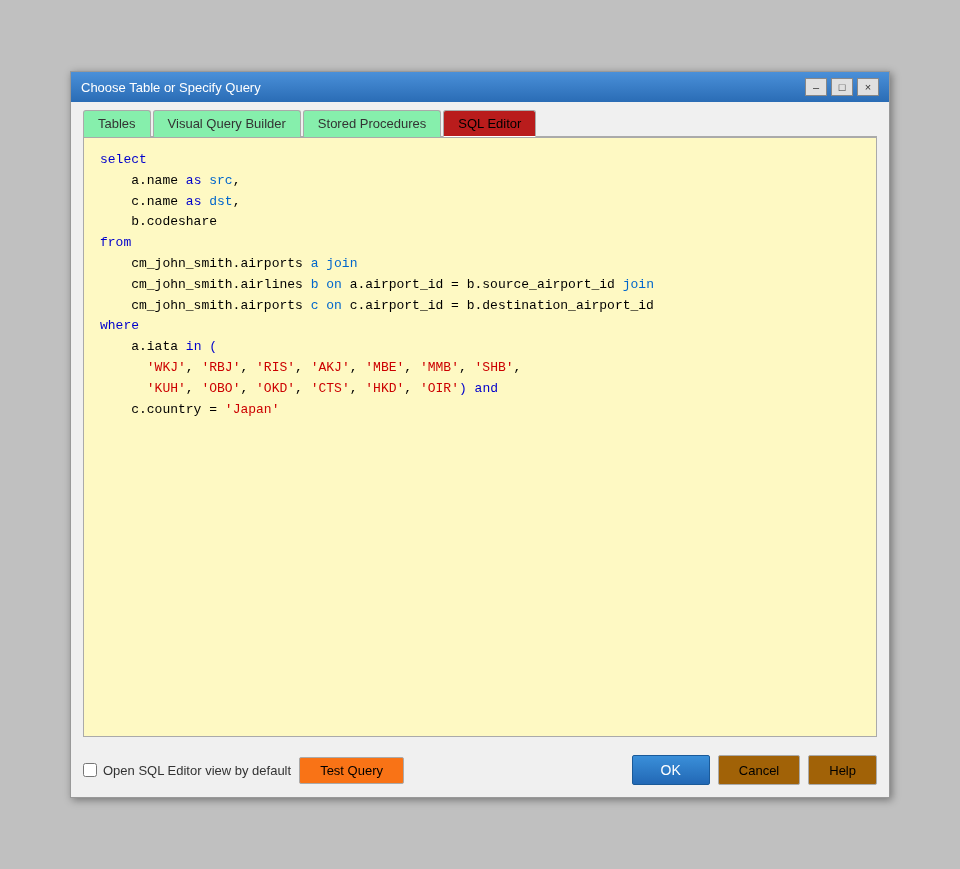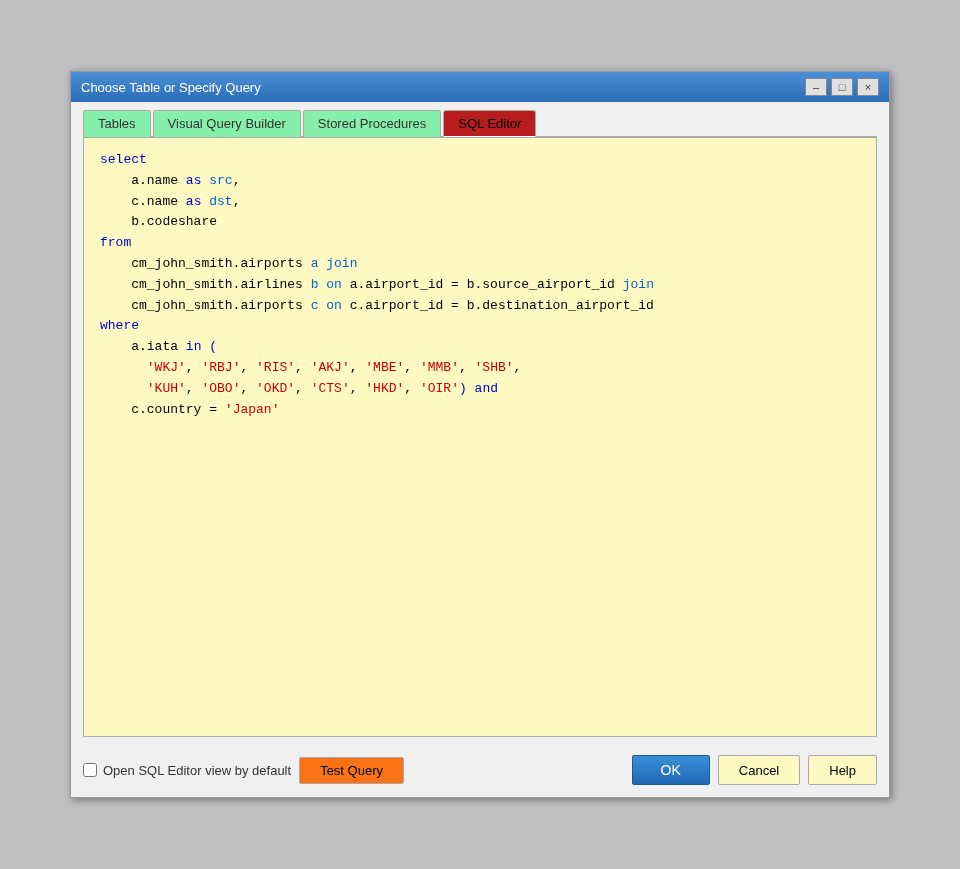--- a/index.html
+++ b/index.html
@@ -157,21 +157,21 @@
       background: linear-gradient(to bottom, #3a8fd9, #2268b5);
       color: white;
       border: 1px solid #1a5a99;
       font-size: 14px;
       cursor: pointer;
       border-radius: 2px;
     }
 
     .btn-cancel, .btn-help {
       padding: 6px 20px;
-      background: #fef9c3;
+      background: #a16207;
       border: 1px solid #aaa;
       font-size: 13px;
       cursor: pointer;
       border-radius: 2px;
     }
 
     .bottom-row {
       display: flex;
       align-items: center;
       justify-content: space-between;

